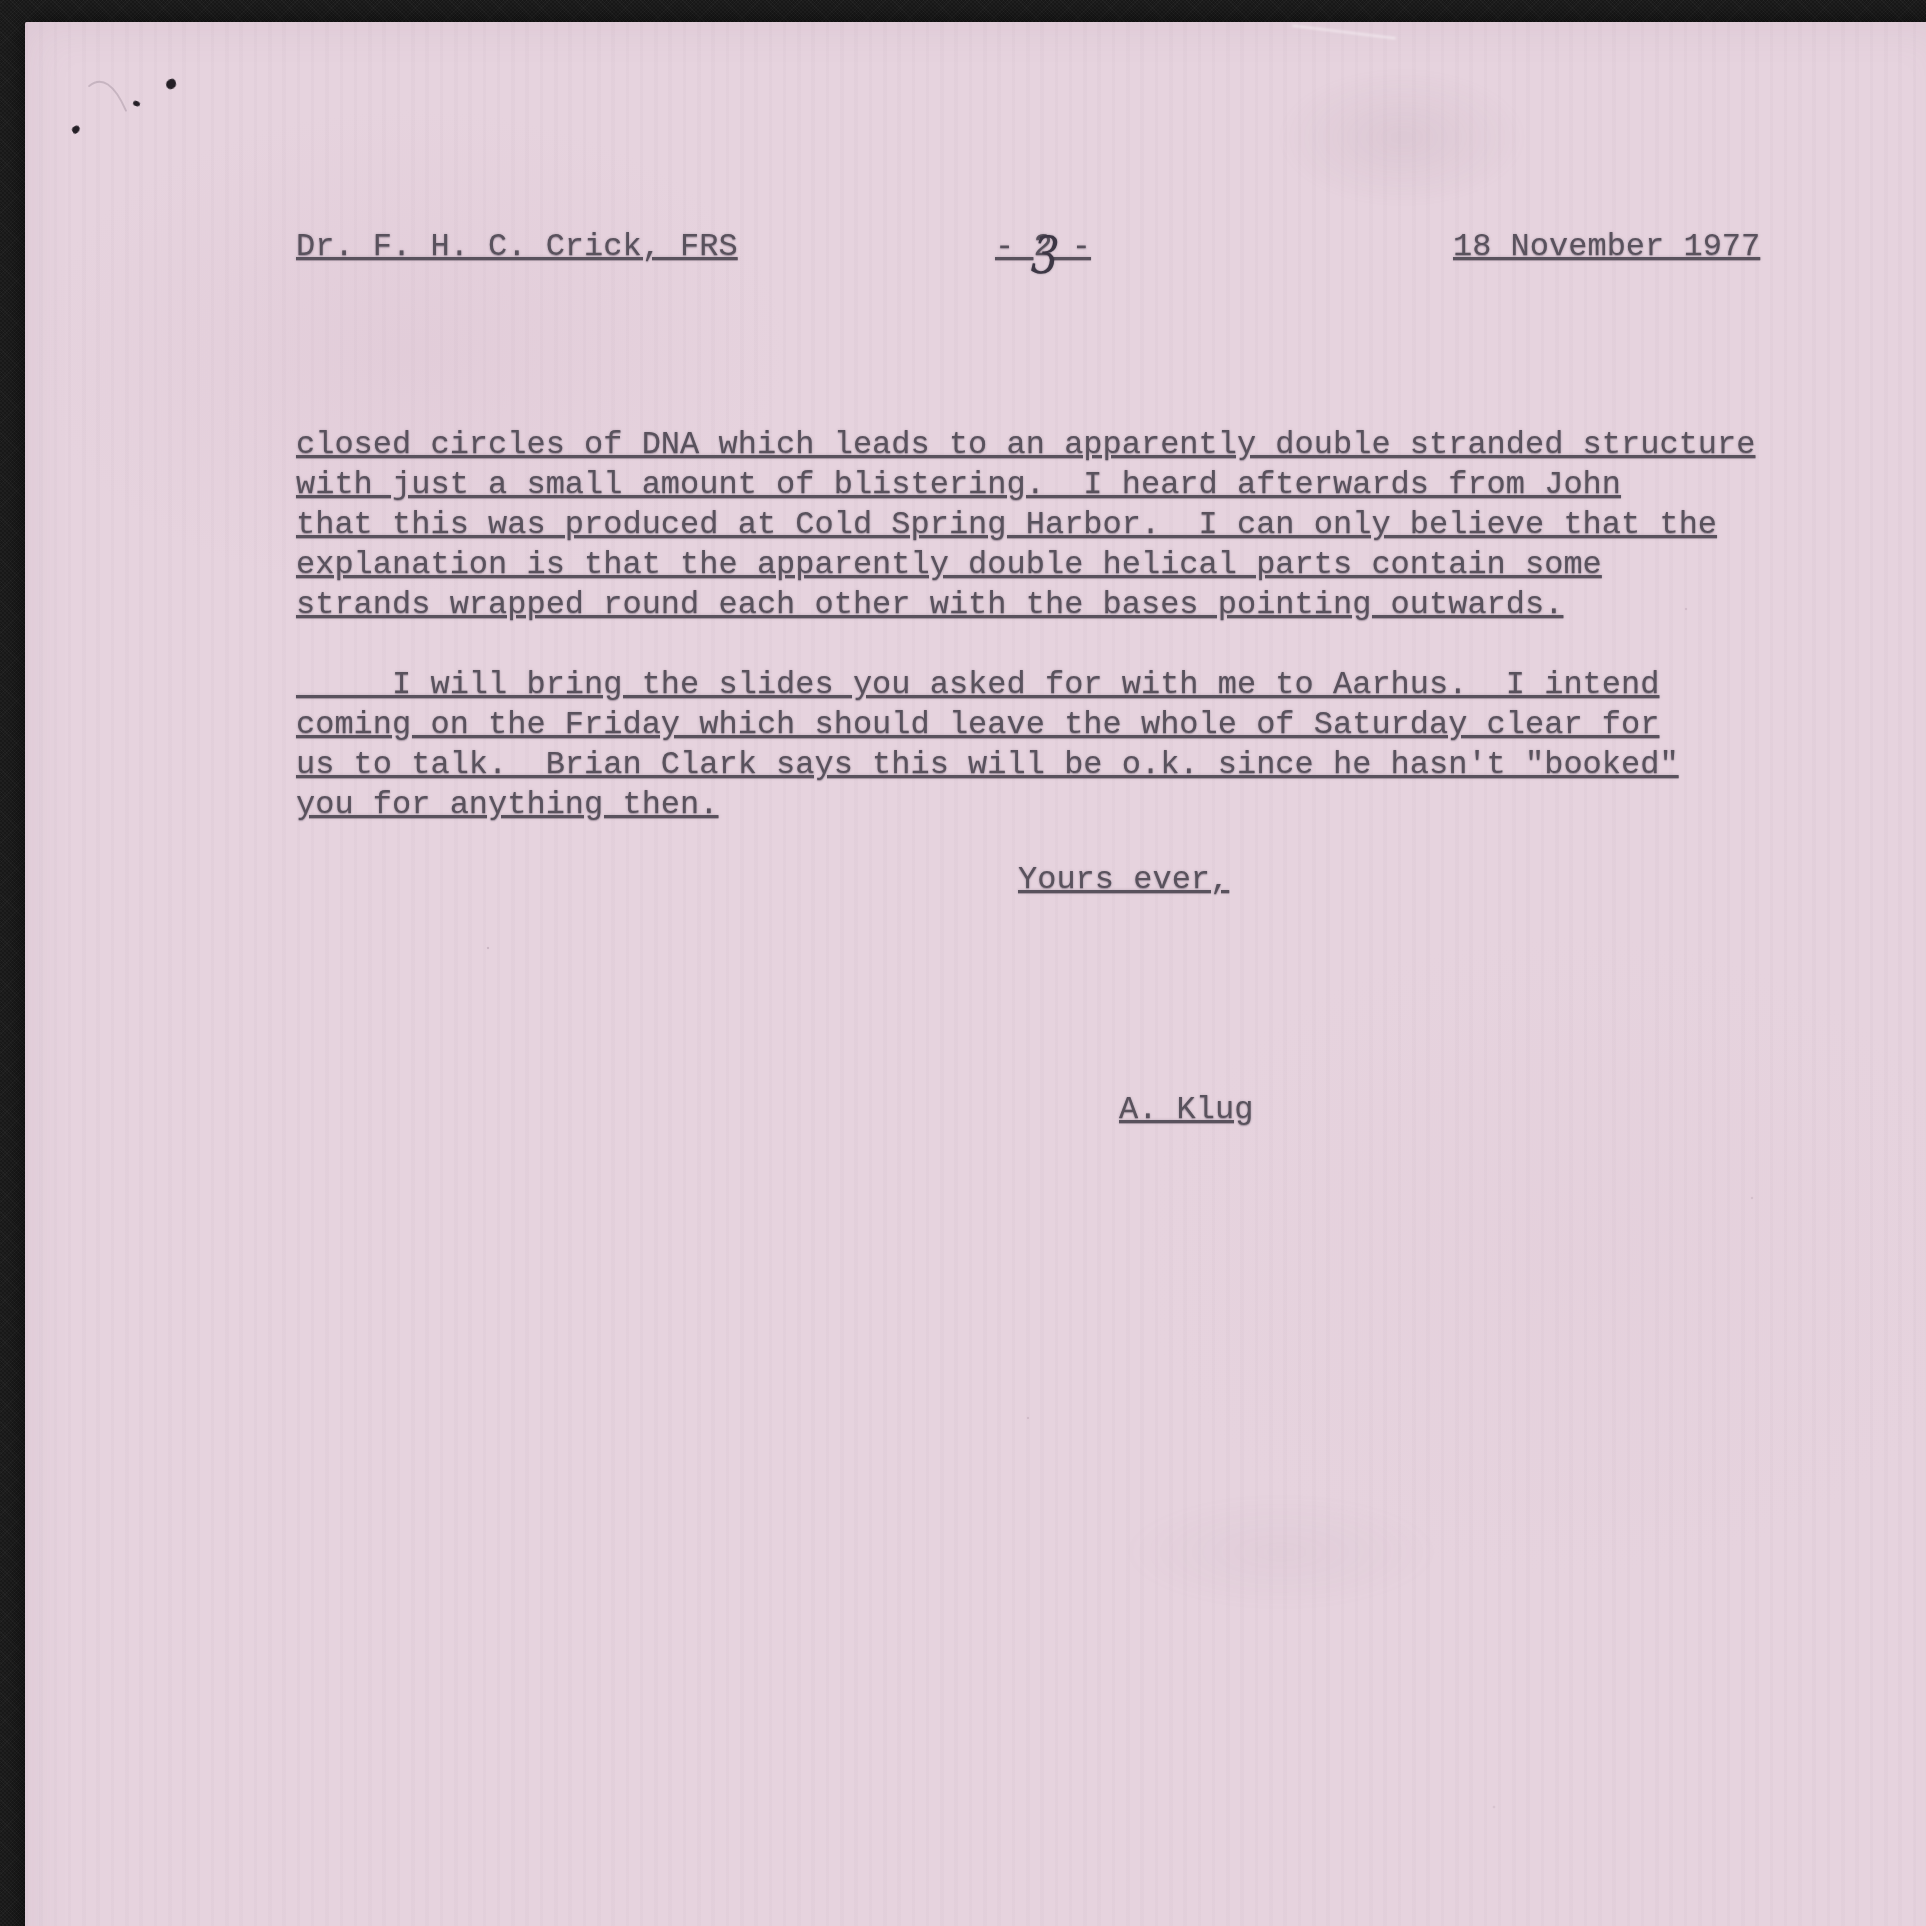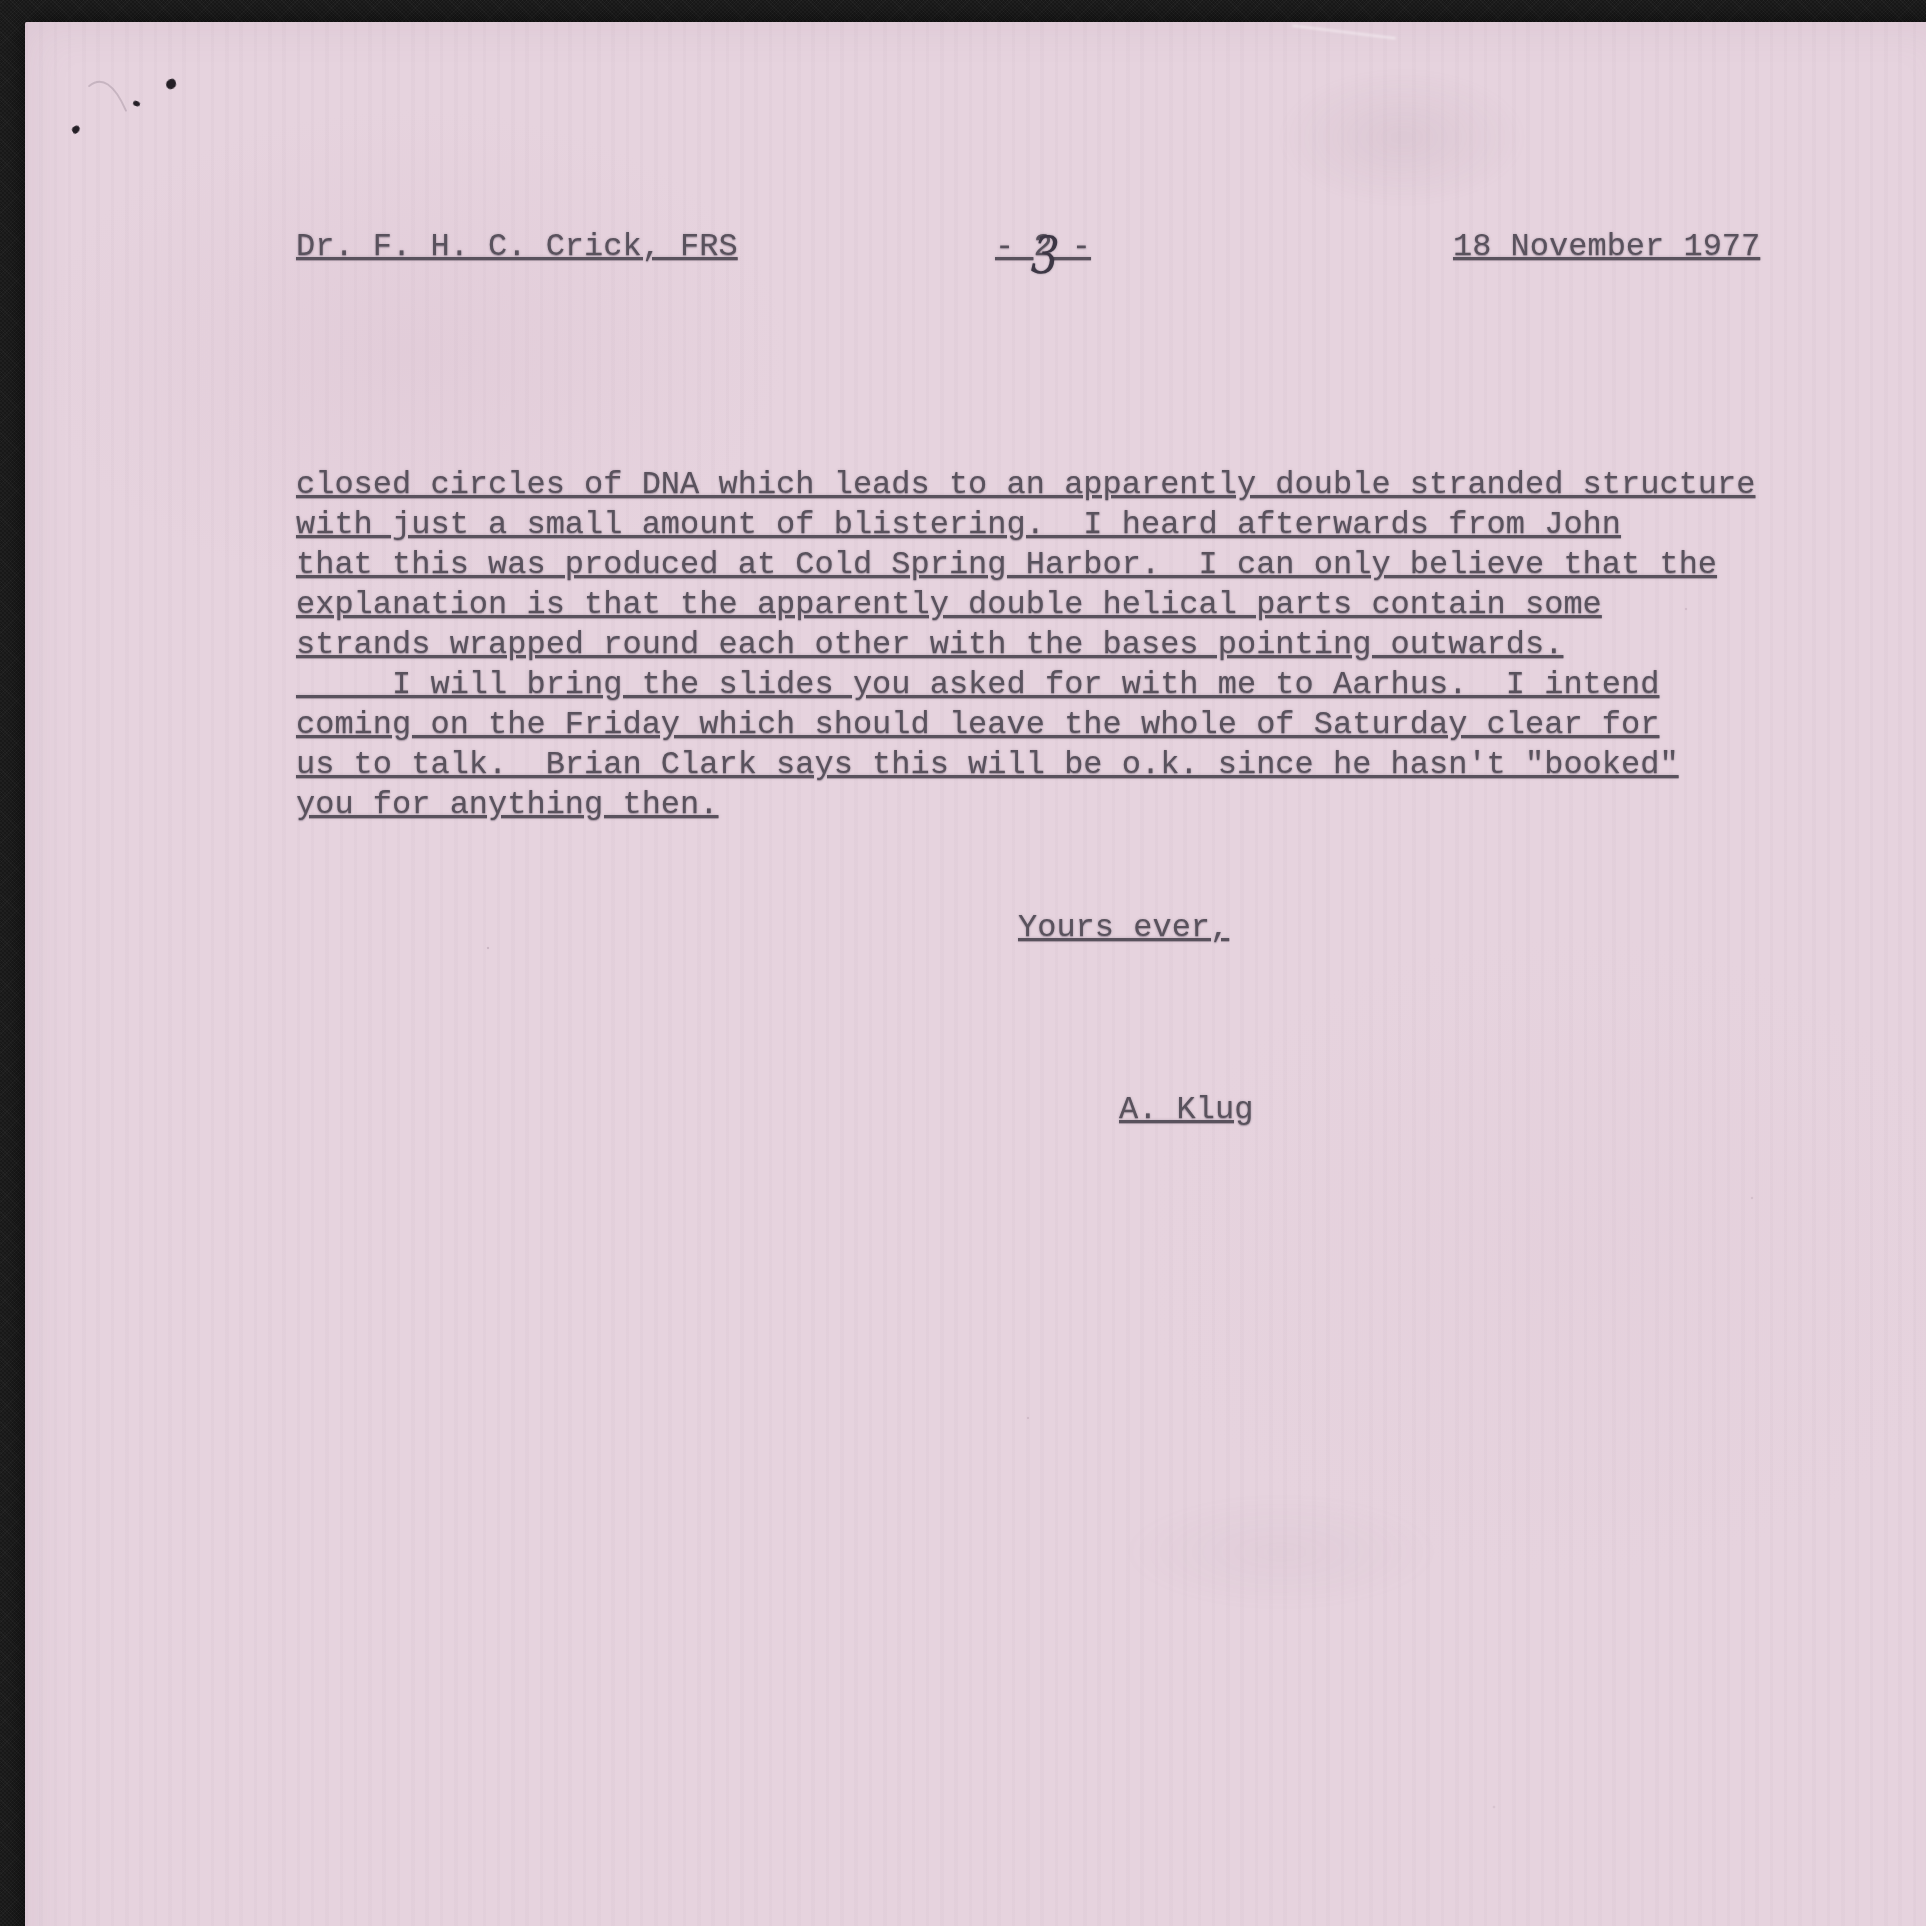--- a/index.html
+++ b/index.html
@@ -104,29 +104,29 @@
   <div class="crease-shadow"></div>
   <div class="specks"></div>
   <div class="ghost"></div>
 
   <span class="type" style="left:271px; top:205px;">Dr. F. H. C. Crick, FRS</span>
 
   <span class="type pageno" style="left:970px; top:205px;"><span>- </span><span class="overstrike"><span>2</span><span class="hand3">3</span></span><span> -</span></span>
 
   <span class="type" style="left:1428px; top:205px;">18 November 1977</span>
 
-  <div class="type body-block" style="left:271px; top:403px;margin-top:40px;">closed circles of DNA which leads to an apparently double stranded structure
+  <div class="type body-block" style="left:271px; top:403px;">closed circles of DNA which leads to an apparently double stranded structure
 with just a small amount of blistering.  I heard afterwards from John
 that this was produced at Cold Spring Harbor.  I can only believe that the
 explanation is that the apparently double helical parts contain some
 strands wrapped round each other with the bases pointing outwards.</div>
 
   <div class="type body-block" style="left:271px; top:643px;">     I will bring the slides you asked for with me to Aarhus.  I intend
 coming on the Friday which should leave the whole of Saturday clear for
 us to talk.  Brian Clark says this will be o.k. since he hasn't "booked"
 you for anything then.</div>
 
-  <span class="type" style="left:993px; top:838px;margin-top:48px;">Yours ever,</span>
+  <span class="type" style="left:993px; top:838px;">Yours ever,</span>
 
   <span class="type" style="left:1094px; top:1068px;">A. Klug</span>
 
 </div>
 
 
 </body></html>

